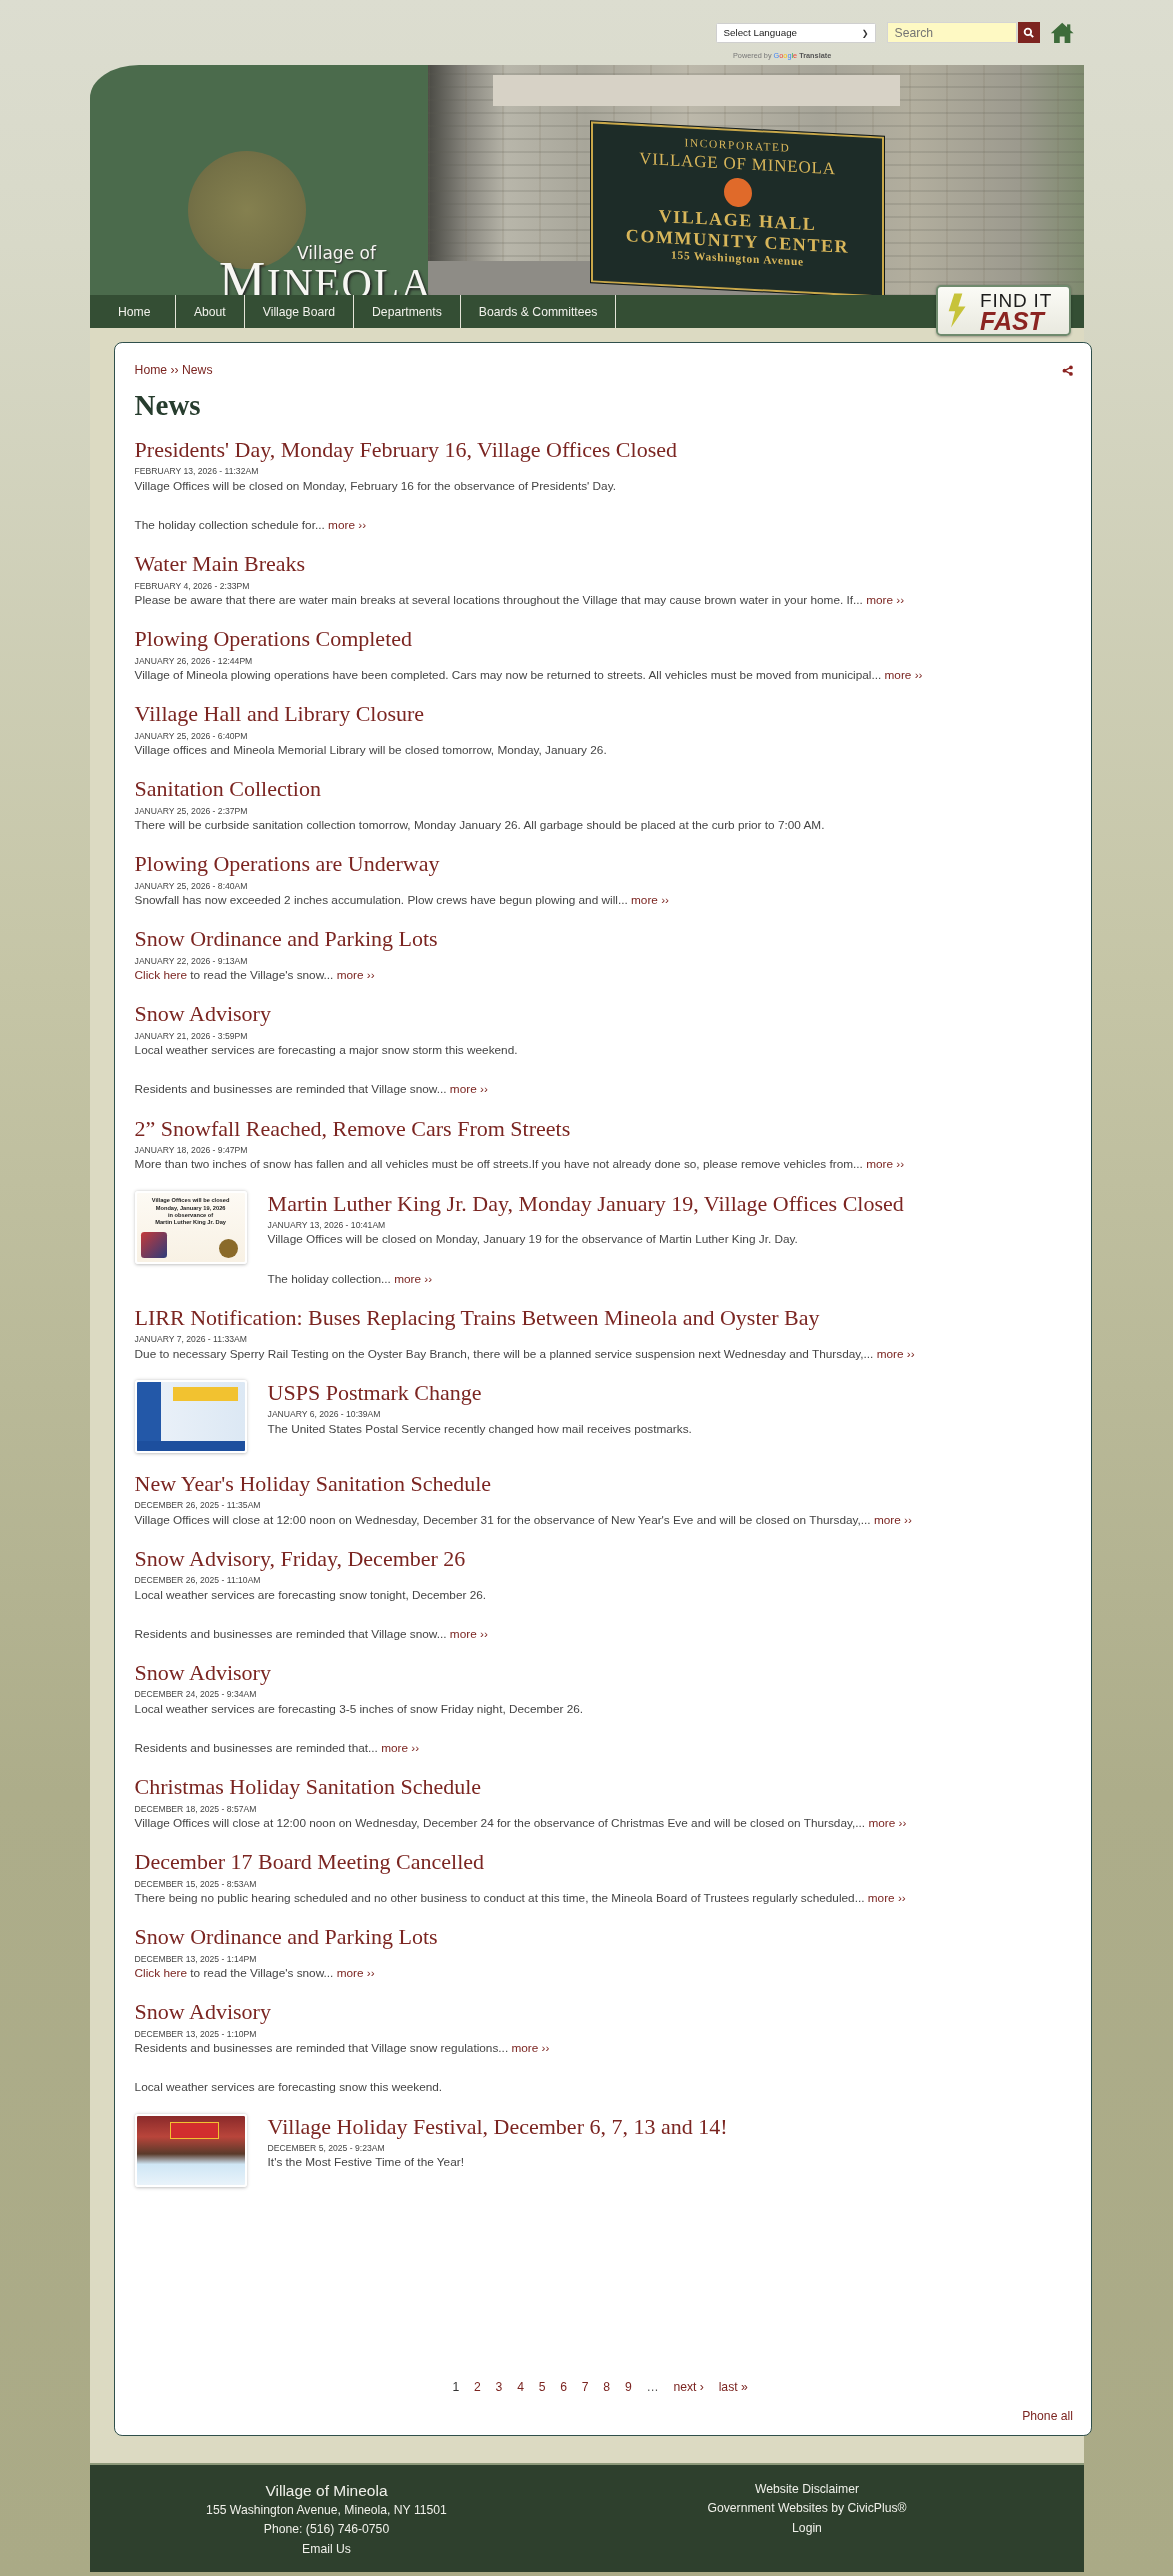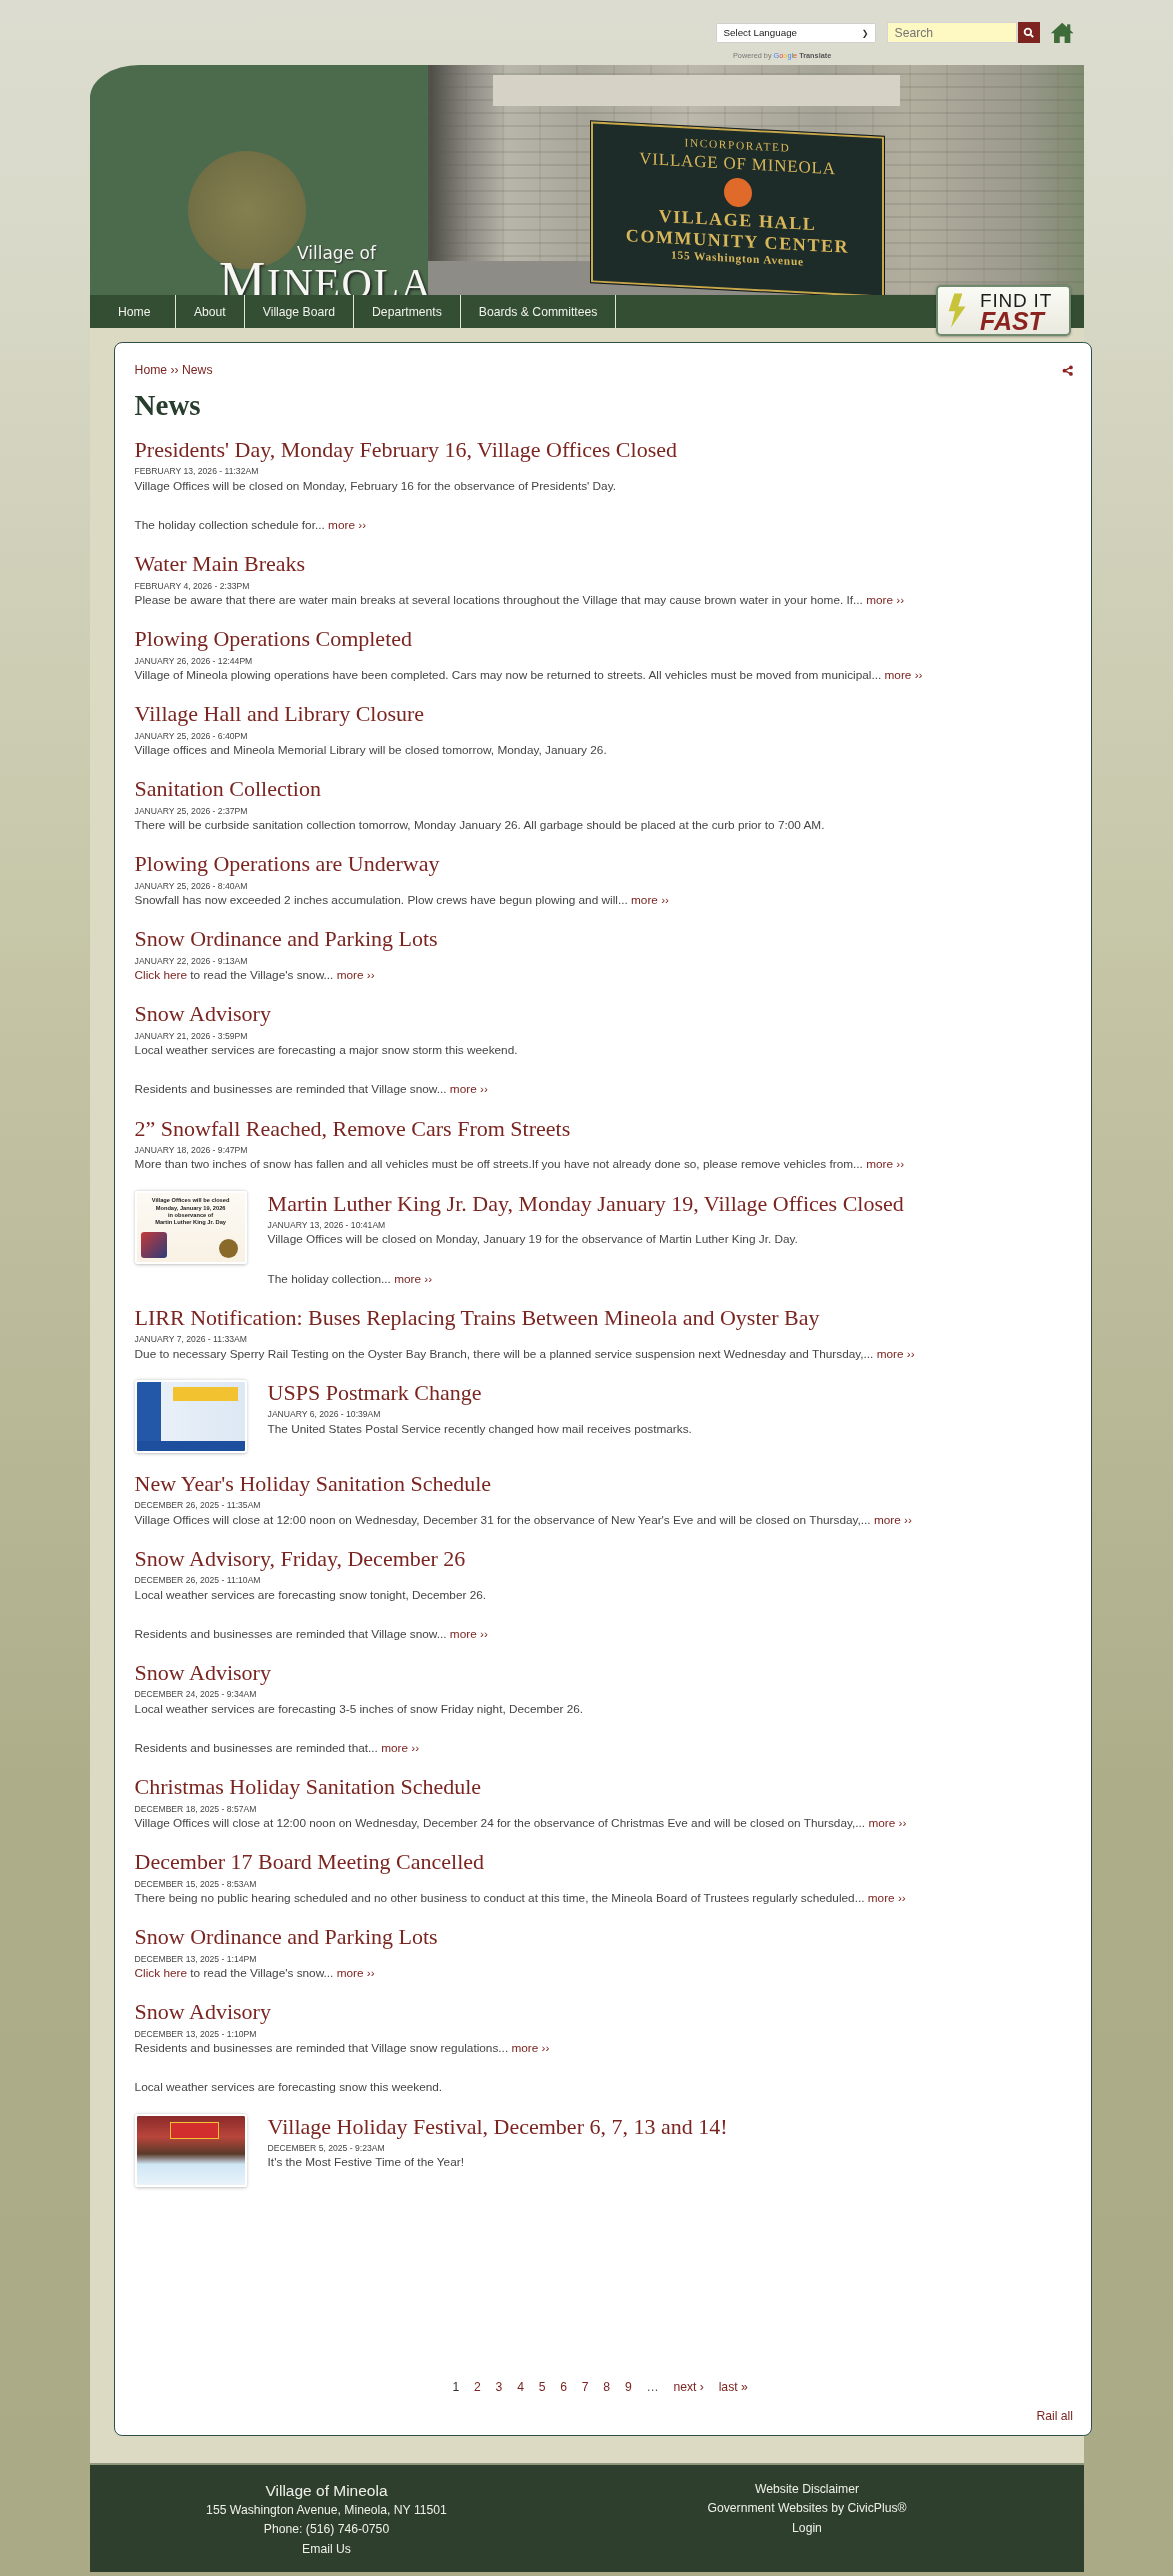--- a/index.html
+++ b/index.html
@@ -456,21 +456,21 @@
     <span><a>4</a></span>
     <span><a>5</a></span>
     <span><a>6</a></span>
     <span><a>7</a></span>
     <span><a>8</a></span>
     <span><a>9</a></span>
     <span class="ellipsis">…</span>
     <span><a>next ›</a></span>
     <span><a>last »</a></span>
   </div>
-  <a class="view-all">Rail all</a>
+  <a class="view-all">Phone all</a>
 </div>
 
 <div class="footer">
   <div class="footer-left">
     <div class="name">Village of Mineola</div>
     <div>155 Washington Avenue, Mineola, NY 11501</div>
     <div>Phone: (516) 746-0750</div>
     <div><a>Email Us</a></div>
   </div>
   <div class="footer-right">

